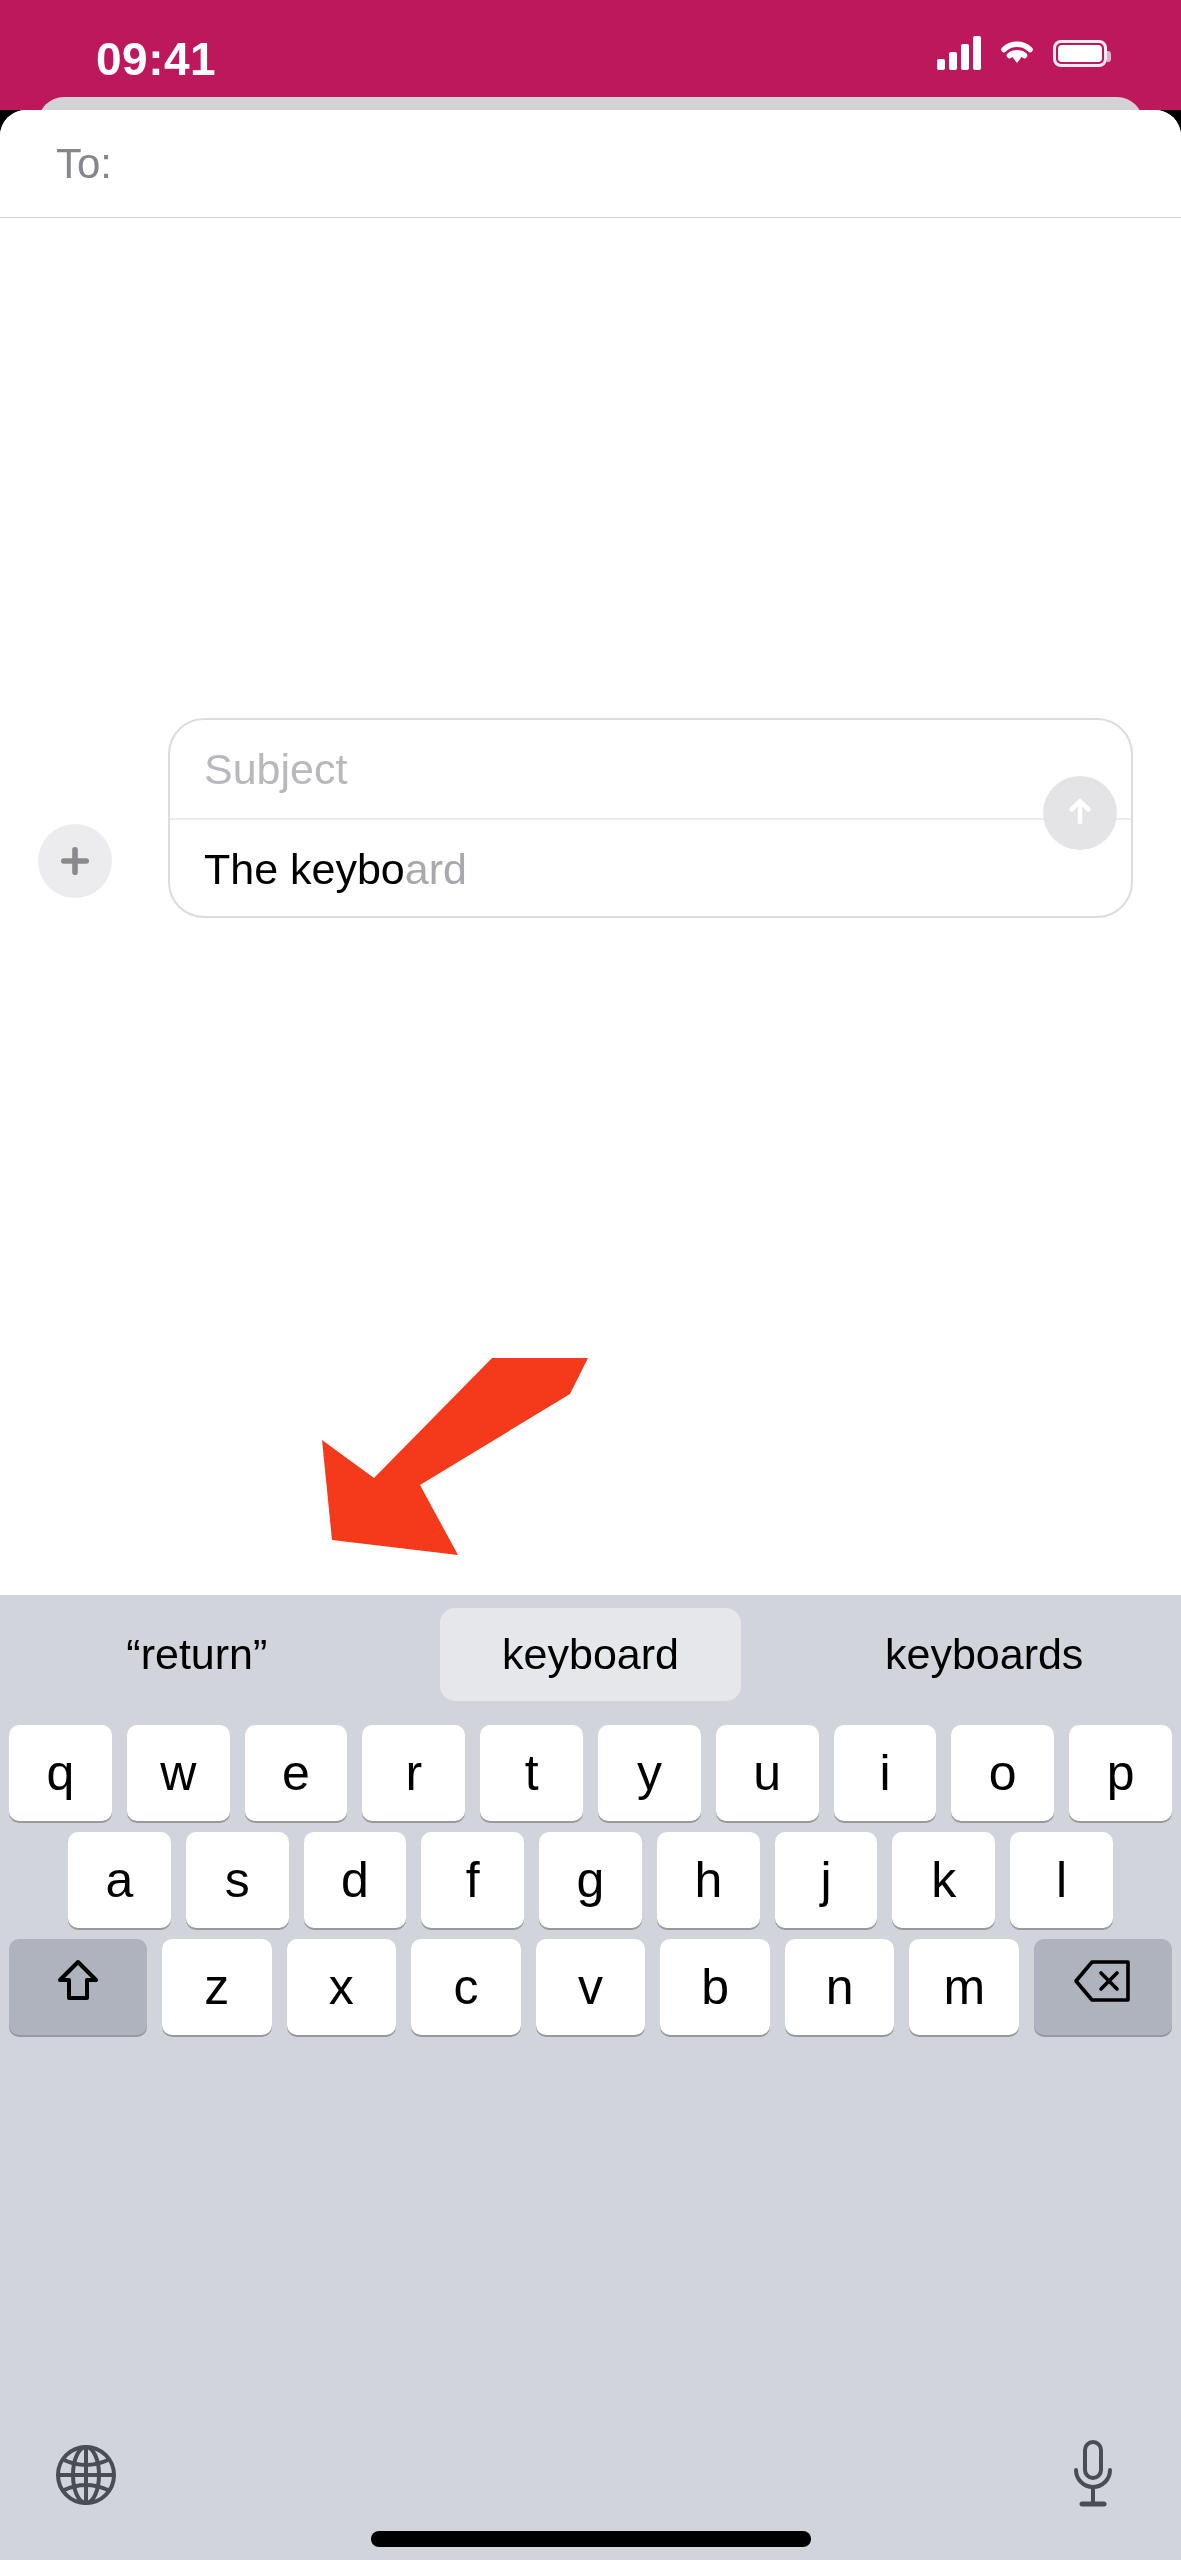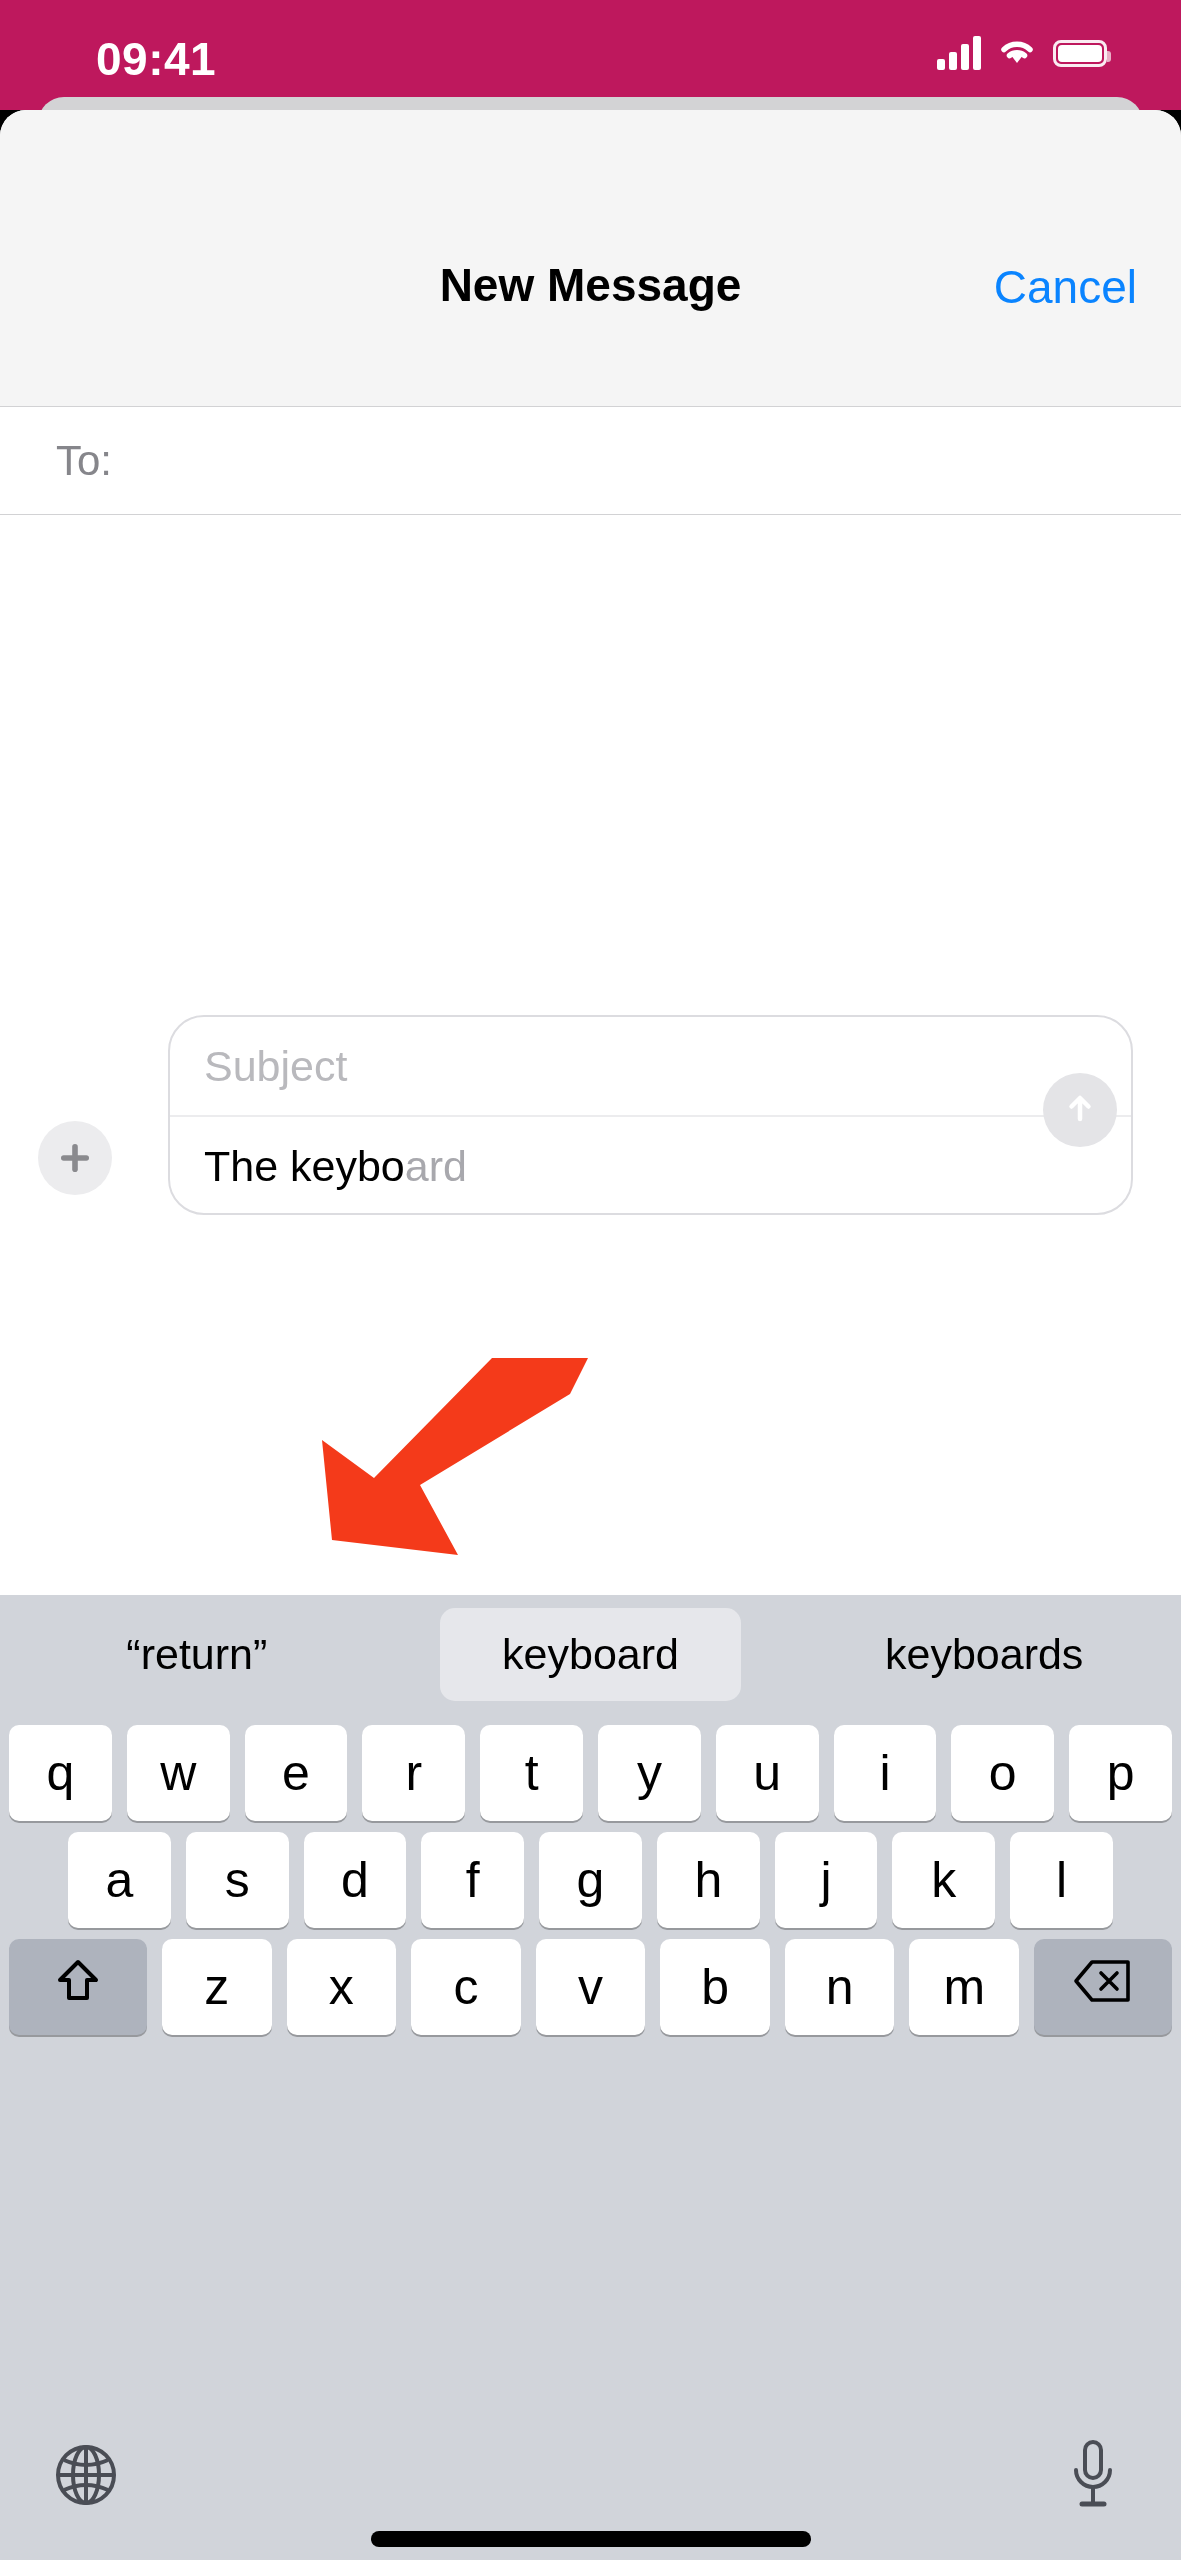--- a/index.html
+++ b/index.html
@@ -238,24 +238,20 @@
       <span class="battery">
           <i></i>
         </span>
     </div>
   </div>
 
   <div id="sheet-behind"></div>
 
   <div id="sheet">
 
-    <div id="nav-bar">
-      <div id="nav-title">New Message</div>
-      <div id="nav-cancel">Cancel</div>
-    </div>
 
     <div id="to-row">
       <span id="to-label">To:</span>
     </div>
 
     <div id="compose-body"></div>
 
     <div id="input-bar">
 
       <div id="plus-button">

